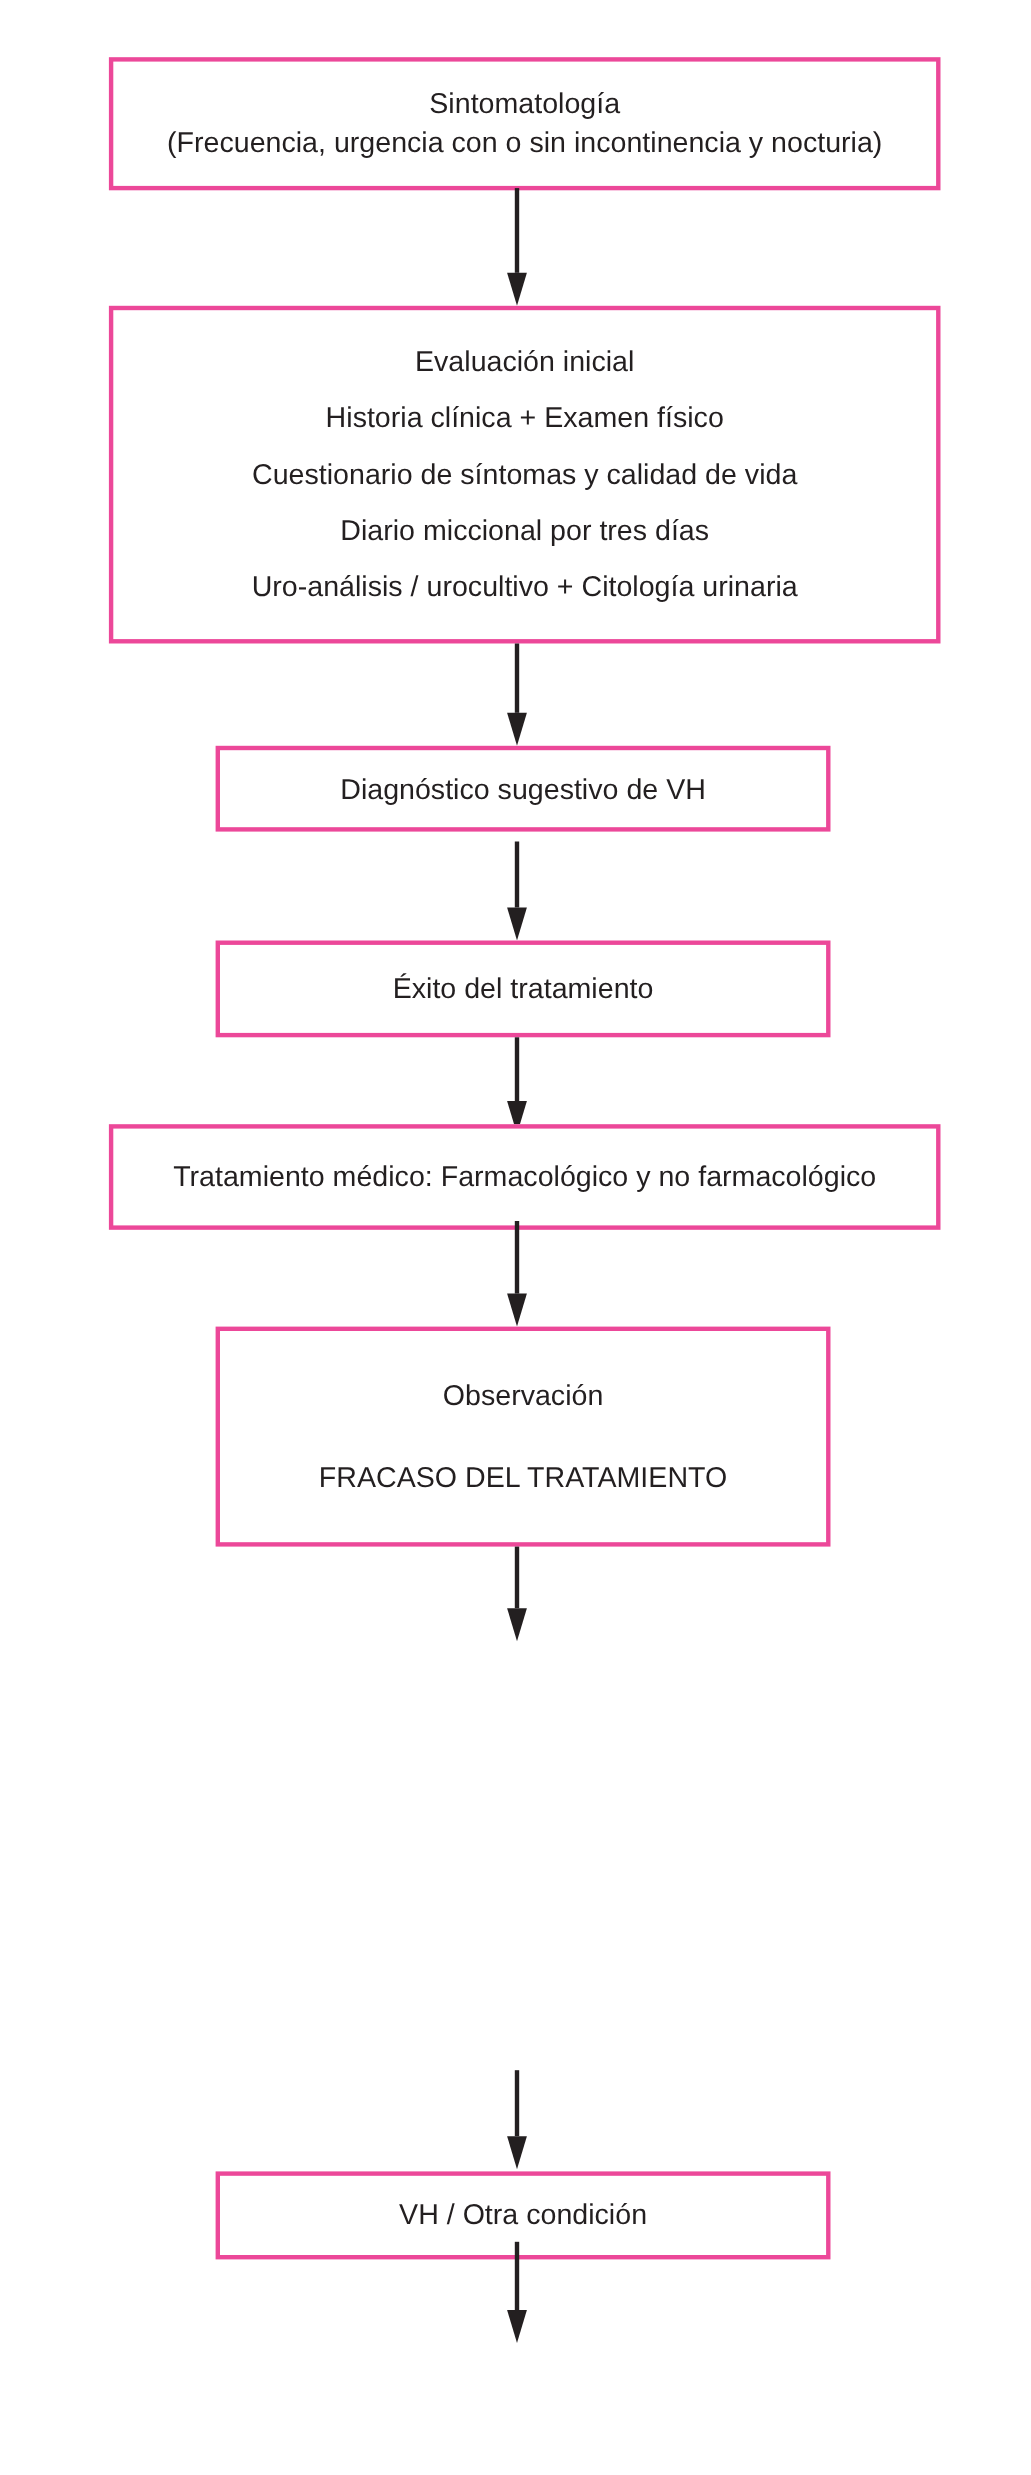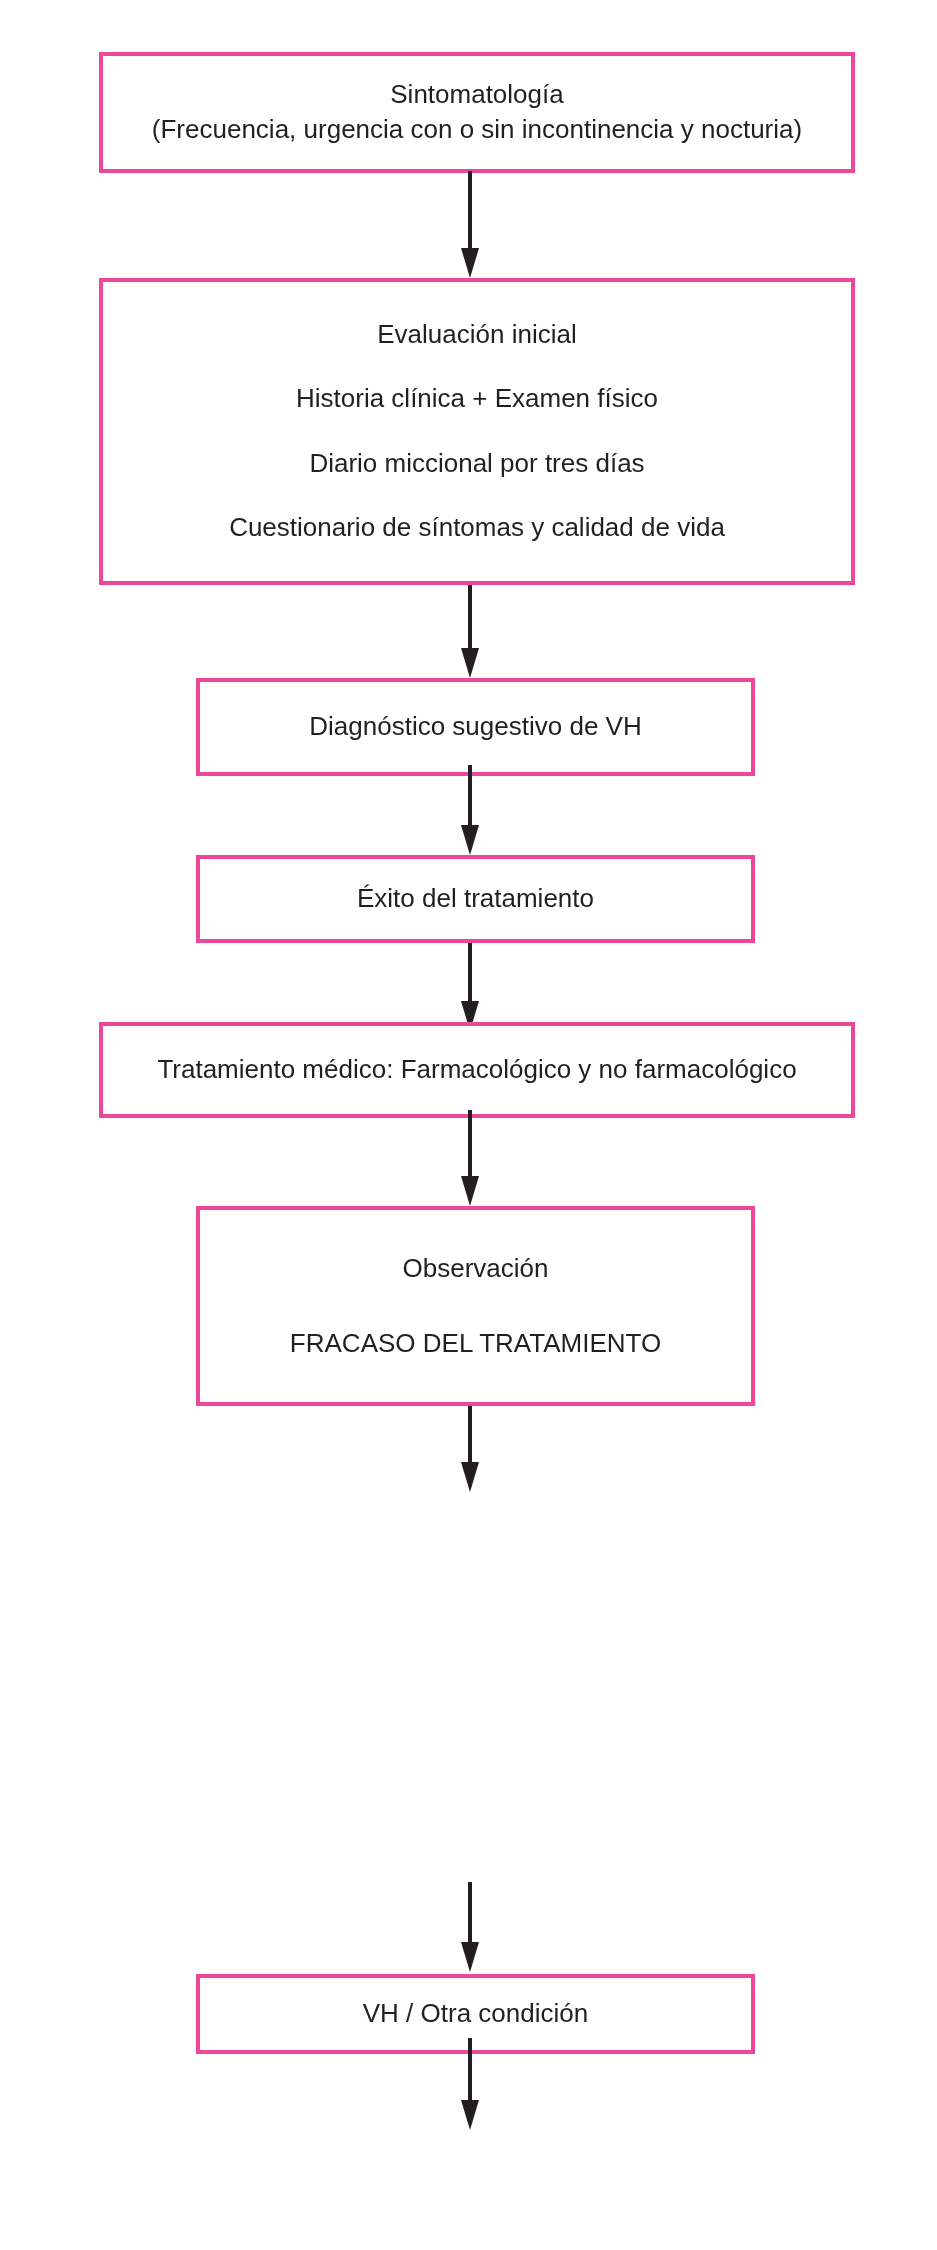--- a/index.html
+++ b/index.html
@@ -67,30 +67,31 @@
   </div>
 
   <div class="arrow" style="top:171px;height:107px">
     <div class="shaft"></div>
     <div class="head"></div>
   </div>
 
   <div class="node wide" style="top:278px;height:307px">
     <div class="line">Evaluación inicial</div>
     <div class="line">Historia clínica + Examen físico</div>
+    <div class="line">Cuestionario de síntomas y calidad de vida</div>
     <div class="line">Diario miccional por tres días</div>
-    <div class="line">Cuestionario de síntomas y calidad de vida</div>
+    <div class="line">Uro-análisis / urocultivo + Citología urinaria</div>
   </div>
 
   <div class="arrow" style="top:585px;height:93px">
     <div class="shaft"></div>
     <div class="head"></div>
   </div>
 
-  <div class="node narrow" style="top:678px;height:98px">
+  <div class="node narrow" style="top:678px;height:78px">
     <div class="line">Diagnóstico sugestivo de VH</div>
   </div>
 
   <div class="arrow" style="top:765px;height:90px">
     <div class="shaft"></div>
     <div class="head"></div>
   </div>
 
   <div class="node narrow" style="top:855px;height:88px">
     <div class="line">Éxito del tratamiento</div>

